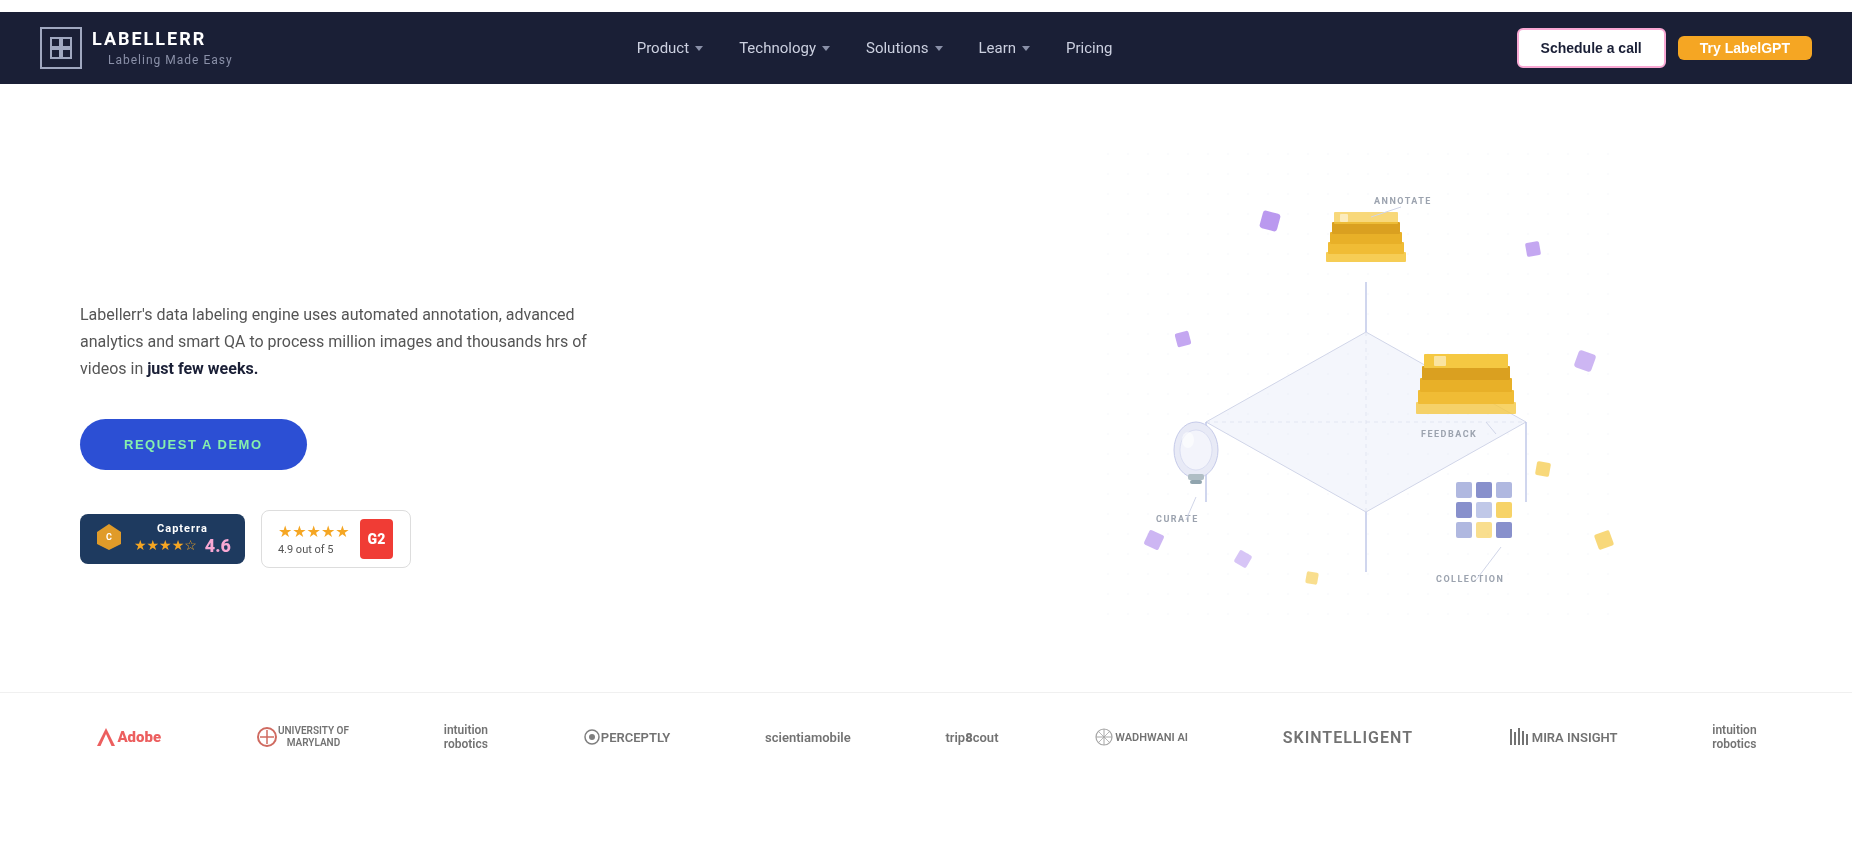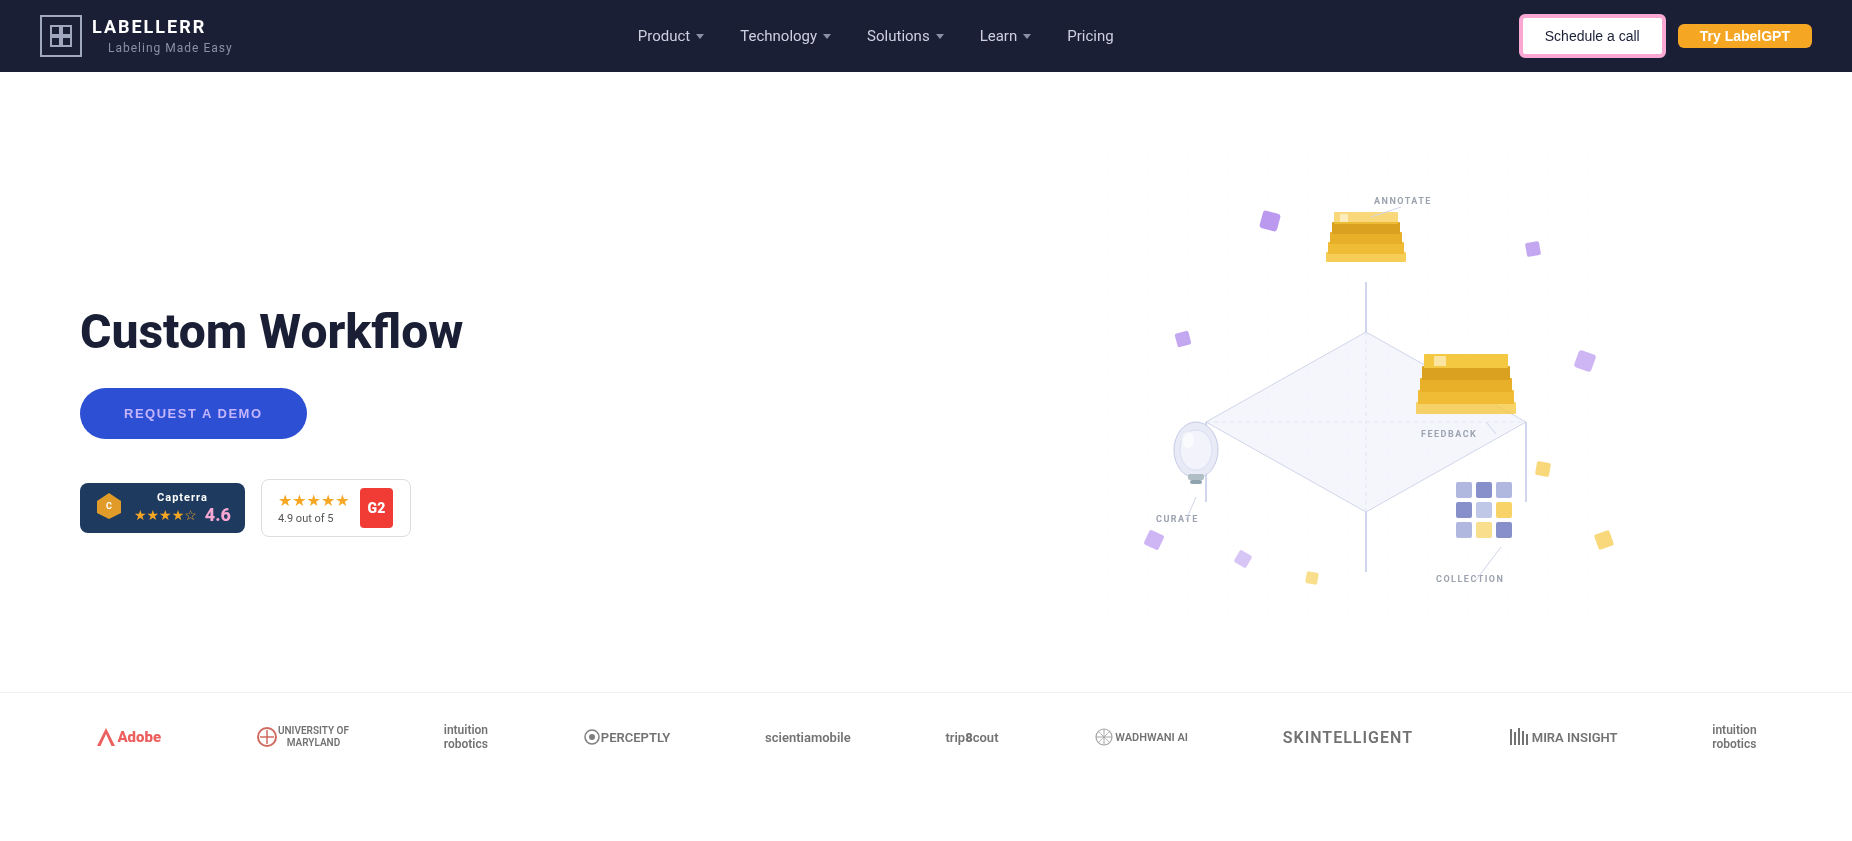--- a/index.html
+++ b/index.html
@@ -7,21 +7,21 @@
 
     
     nav {
       display: flex;
       align-items: center;
       justify-content: space-between;
       padding: 0 40px;
       height: 72px;
       background: #1a1f36;
       position: sticky;
-      top: 0;
+      top: 12px;
       z-index: 100;
     }
     .nav-logo {
       display: flex;
       align-items: center;
       gap: 10px;
       text-decoration: none;
     }
     .logo-icon {
       width: 42px;
@@ -63,25 +63,25 @@
       margin-left: 2px;
     }
     .nav-actions {
       display: flex;
       align-items: center;
       gap: 12px;
     }
     .btn-schedule {
       background: #fff;
       color: #1a1f36;
-      border: 4px solid #f9a8d4;
+      border: 2px solid #f9a8d4;
       padding: 10px 22px;
       border-radius: 6px;
       font-size: 14px;
-      font-weight: 400;
+      font-weight: 700;
       cursor: pointer;
       white-space: nowrap;
     }
     .btn-try {
       background: #f5a623;
       color: #fff;
       border: none;
       padding: 4px 22px;
       border-radius: 6px;
       font-size: 14px;
@@ -115,21 +115,21 @@
     .hero-desc {
       font-size: 16px;
       color: #555;
       line-height: 1.7;
       margin-bottom: 36px;
       max-width: 520px;
     }
     .hero-desc strong { color: #1a1f36; font-weight: 700; }
     .btn-demo {
       background: #2c4fd4;
-      color: #c4b5fd;
+      color: #86efac;
       border: none;
       padding: 18px 44px;
       border-radius: 40px;
       font-size: 13px;
       font-weight: 700;
       letter-spacing: 1.5px;
       cursor: pointer;
       text-transform: uppercase;
       margin-bottom: 40px;
       display: inline-block;
@@ -262,22 +262,24 @@
   <div class="nav-actions">
     <button class="btn-schedule">Schedule a call</button>
     <button class="btn-try">Try LabelGPT</button>
   </div>
 </nav>
 
 <section class="hero">
   <div class="hero-content">
     <h1 class="hero-title">
       <br>
-      <span>Custom Workflow</span>
     </h1>
+    <p class="hero-desc">
+      <span>Labellerr's data labeling engine uses automated annotation, advanced analytics and smart QA to process  million images and thousands hrs of videos in</span> <strong>just few weeks.</strong>
+    </p>
     <button class="btn-demo">REQUEST A DEMO</button>
 
     <div class="ratings">
 
       <div class="capterra-badge">
         <div>
           <svg width="30" height="30" viewBox="0 0 30 30">
             <polygon points="15,2 27,10 27,22 15,28 3,22 3,10" fill="#f5a623" opacity="0.9"></polygon>
             <text x="15" y="18" text-anchor="middle" fill="white" font-size="9" font-weight="bold">C</text>
           </svg>

